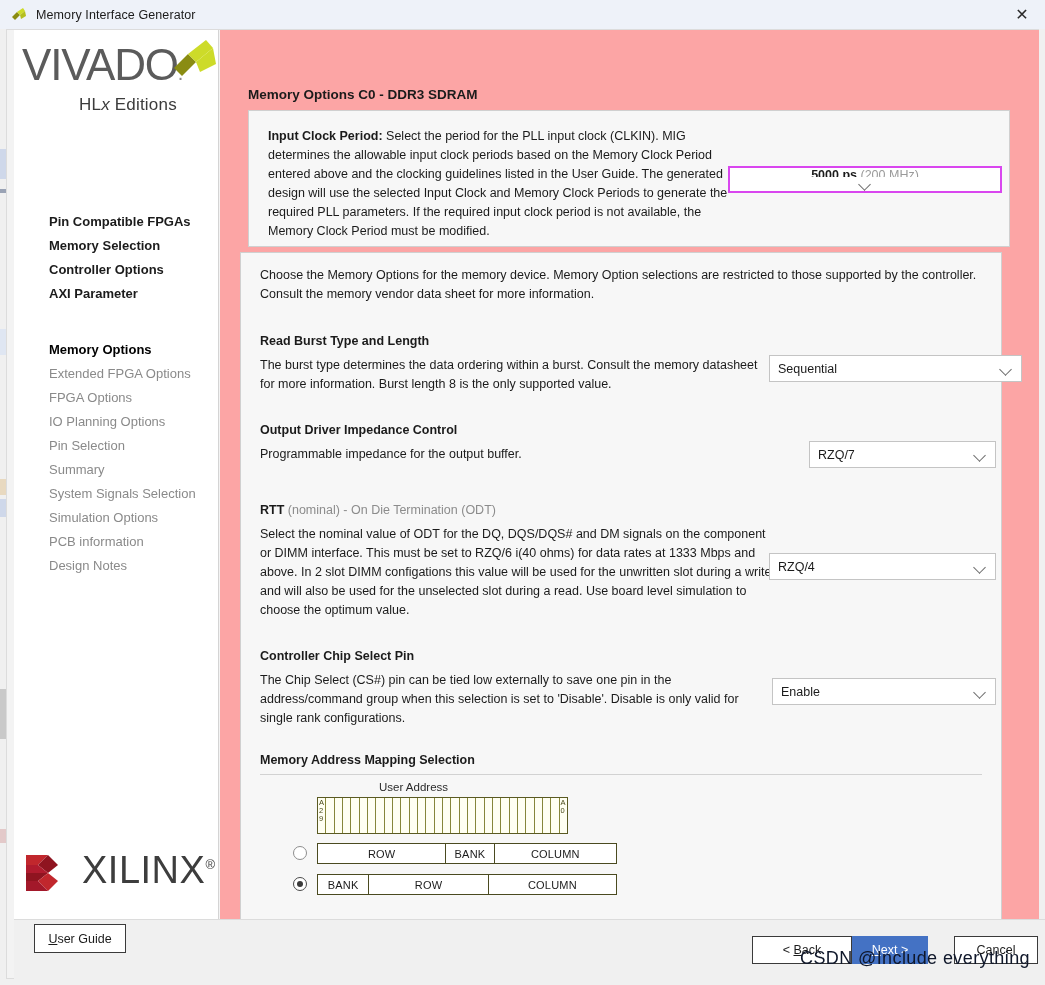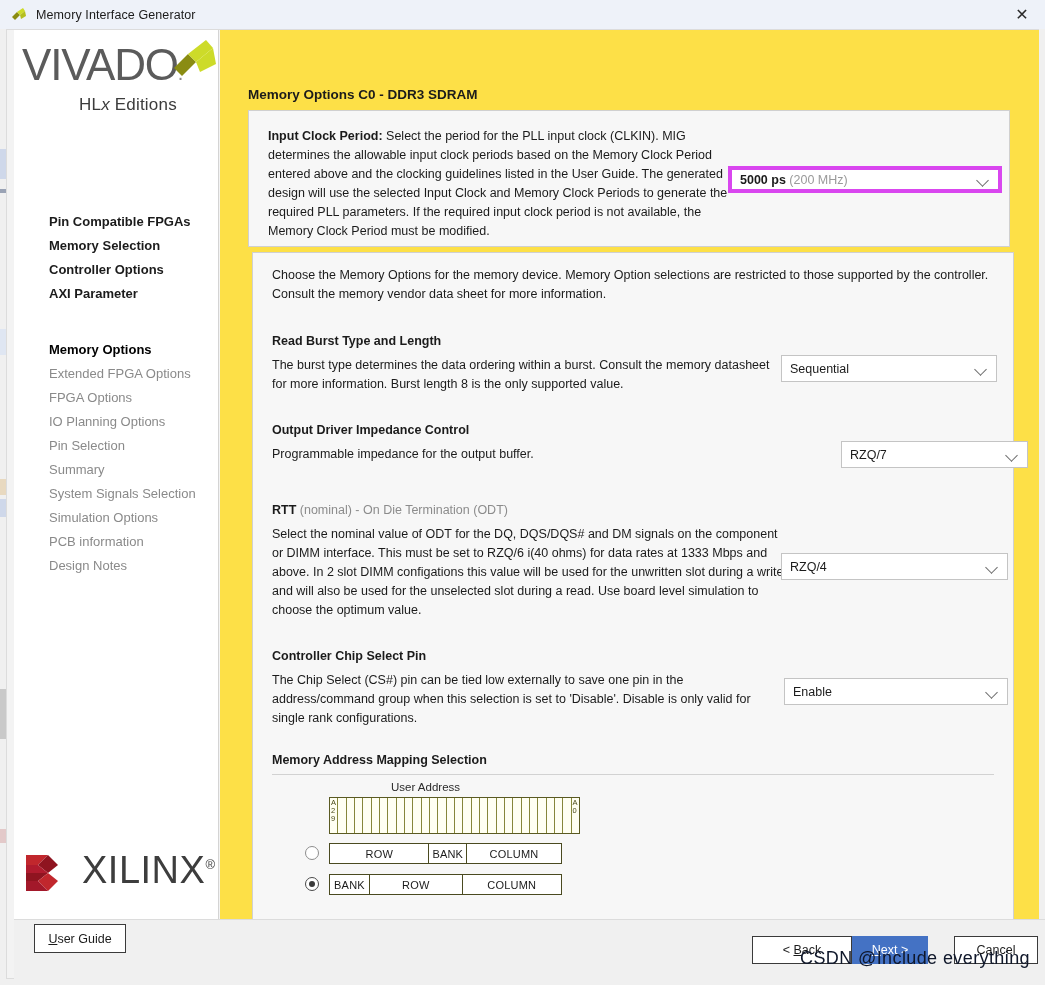--- a/index.html
+++ b/index.html
@@ -70,45 +70,45 @@
 
   .xilinx{position:absolute;left:10px;top:815px;width:190px;height:58px;}
   .xlogo{position:absolute;left:0;top:6px;width:50px;height:44px;}
   .xword{
     position:absolute;left:58px;top:4px;font-size:38px;color:#3d3d3d;
     letter-spacing:.5px;font-family:"Liberation Sans",sans-serif;
   }
   .xreg{font-size:13px;vertical-align:super;}
 
   
-  .content{position:absolute;left:213px;top:0px;width:819px;height:889px;background:#fde047;}
+  .content{position:absolute;left:213px;top:0px;width:819px;height:889px;background:#fca5a5;}
   .pagetitle{
     position:absolute;left:28px;top:57px;font-size:13.5px;font-weight:bold;color:#1b1b1b;
   }
 
   .panel{
     position:absolute;box-sizing:border-box;
     background:#f7f7f7;border:1px solid #d0d0d0;
   }
   .panel.clk{left:28px;top:80px;width:762px;height:137px;}
-  .panel.opts{left:32px;top:222px;width:762px;height:673px;}
+  .panel.opts{left:20px;top:222px;width:762px;height:673px;}
 
   .ptext{
     position:absolute;font-size:12.5px;line-height:19px;color:#1b1b1b;
   }
   .ptext b{font-weight:bold;}
   .muted{color:#9a9a9a;}
 
   
   .dd{
     position:absolute;box-sizing:border-box;height:27px;background:#fff;
     border:1px solid #c4c4c4;display:flex;align-items:center;
     padding:0 8px;font-size:12.5px;color:#1b1b1b;
   }
-  .dd.focus{border:4px solid #d946ef;}
+  .dd.focus{border:2px solid #d946ef;flex-direction:column;}
   .dd .val{flex:1;white-space:nowrap;overflow:hidden;}
   .dd .chev{
     width:14px;height:14px;flex:none;position:relative;
   }
   .dd .chev::before{
     content:"";position:absolute;left:2px;top:3px;width:8px;height:8px;
     border-right:1.6px solid #6b6b6b;border-bottom:1.6px solid #6b6b6b;
     transform:rotate(45deg);
   }
 
@@ -137,21 +137,21 @@
   .radio{
     position:absolute;left:7px;top:3px;width:14px;height:14px;border-radius:50%;
     border:1.4px solid #8d8d8d;background:#fff;box-sizing:border-box;
   }
   .radio.on{border-color:#4a4a4a;}
   .radio.on::after{
     content:"";position:absolute;left:3px;top:3px;width:6px;height:6px;
     border-radius:50%;background:#3a3a3a;
   }
   .segbar{
-    position:absolute;left:31px;top:0;height:21px;width:233px;
+    position:absolute;left:31px;top:0;height:21px;width:300px;
     box-sizing:border-box;border:1.5px solid #4a4a20;background:#fff;display:flex;
   }
   .seg{
     border-right:1.5px solid #4a4a20;box-sizing:border-box;
     display:flex;align-items:center;justify-content:center;
     font-size:11px;color:#1b1b1b;letter-spacing:.2px;white-space:nowrap;
   }
   .seg:last-child{border-right:none;}
 
   
@@ -264,28 +264,28 @@
             <span class="chev"></span>
           </div>
         </div>
 
         <div class="panel opts">
 
           <div class="ptext" style="left:19px;top:13px;width:722px;">Choose the Memory Options for the memory device. Memory Option selections are restricted to those supported by the controller. Consult the memory vendor data sheet for more information.</div>
 
           <div class="seclabel" style="left:19px;top:81px;">Read Burst Type and Length</div>
           <div class="ptext" style="left:19px;top:103px;width:500px;">The burst type determines the data ordering within a burst. Consult the memory datasheet for more information. Burst length 8 is the only supported value.</div>
-          <div class="dd" style="left:528px;top:102px;width:216px;">
+          <div class="dd" style="left:528px;top:102px;width:253px;">
             <span class="val">Sequential</span>
             <span class="chev"></span>
           </div>
 
           <div class="seclabel" style="left:19px;top:170px;">Output Driver Impedance Control</div>
           <div class="ptext" style="left:19px;top:192px;width:500px;">Programmable impedance for the output buffer.</div>
-          <div class="dd" style="left:568px;top:188px;width:187px;margin-left:20px;">
+          <div class="dd" style="left:568px;top:188px;width:187px;">
             <span class="val">RZQ/7</span>
             <span class="chev"></span>
           </div>
 
           <div class="seclabel" style="left:19px;top:250px;"><span>RTT</span><span class="soft"> (nominal) - On Die Termination (ODT)</span></div>
           <div class="ptext" style="left:19px;top:272px;width:518px;">Select the nominal value of ODT for the DQ, DQS/DQS# and DM signals on the component or DIMM interface. This must be set to RZQ/6 i(40 ohms) for data rates at 1333 Mbps and above. In 2 slot DIMM configations this value will be used for the unwritten slot during a write and will also be used for the unselected slot during a read. Use board level simulation to choose the optimum value.</div>
           <div class="dd" style="left:528px;top:300px;width:227px;">
             <span class="val">RZQ/4</span>
             <span class="chev"></span>
           </div>

